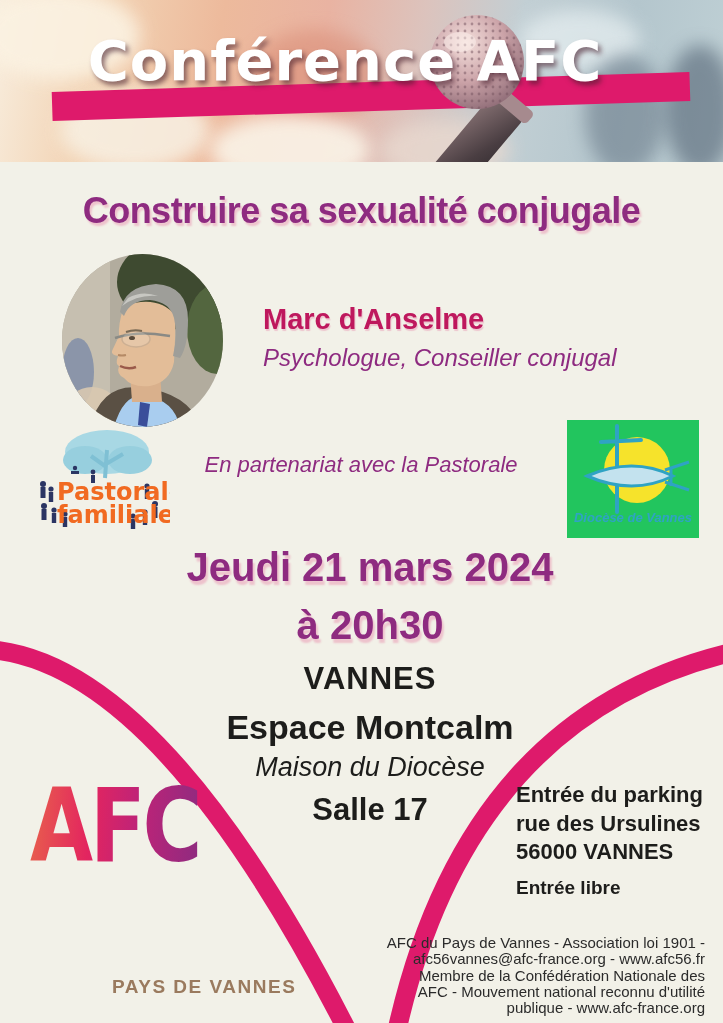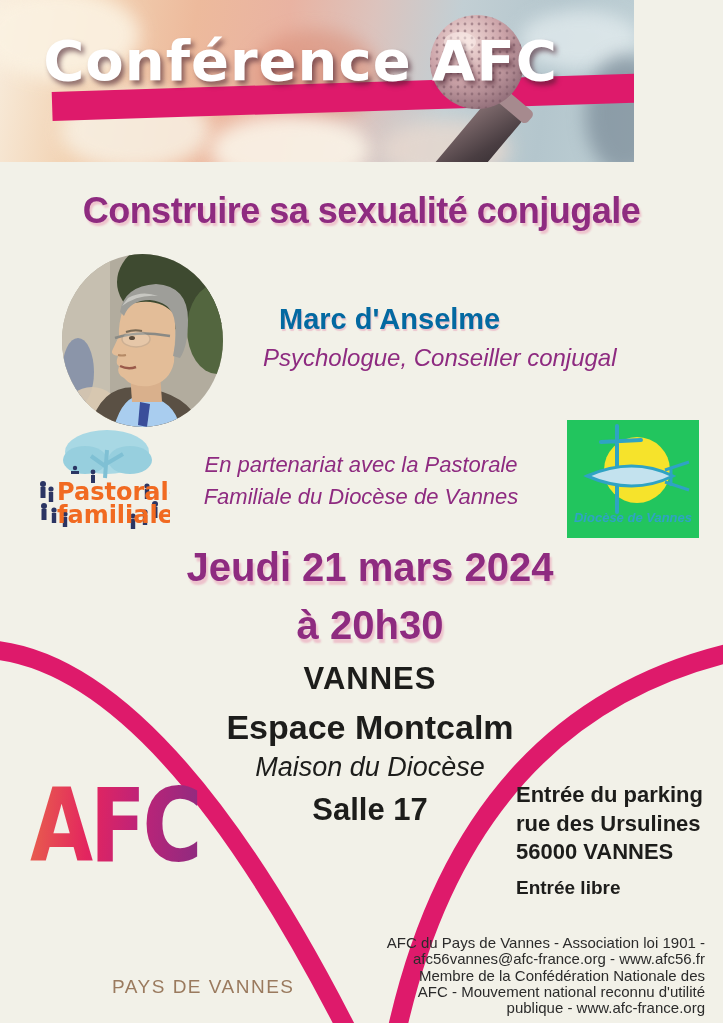--- a/index.html
+++ b/index.html
@@ -2,21 +2,21 @@
 <html><head>
 <meta charset="utf-8">
 <style>
   html,body{margin:0;padding:0;}
   .page{
     position:relative; width:723px; height:1023px; overflow:hidden;
     background:#F2F1E8; font-family:"Liberation Sans",sans-serif;
   }
   
   .header{
-    position:absolute; left:0; top:0; width:634px; height:162px; overflow:hidden;
+    position:absolute; left:0; top:0; width:723px; height:162px; overflow:hidden;
     background:linear-gradient(100deg,#F8EDDD 0%,#F2D3B4 14%,#EDBA9C 30%,#E9B3A2 44%,#DCC3BD 57%,#C2CfD4 70%,#B4C6CD 85%,#BFD0D5 100%);
   }
   .blob{position:absolute;border-radius:50%;filter:blur(9px);}
   .b1{left:250px;top:30px;width:130px;height:90px;background:#D98B74;opacity:.55;}
   .b2{left:60px;top:90px;width:150px;height:80px;background:#F8F1E4;opacity:.85;}
   .b3{left:210px;top:115px;width:160px;height:70px;background:#FAF4E8;opacity:.9;}
   .b4{left:585px;top:55px;width:80px;height:120px;background:#5E6E7E;opacity:.5;}
   .b5{left:665px;top:45px;width:70px;height:130px;background:#48586A;opacity:.55;}
   .b6{left:520px;top:10px;width:120px;height:60px;background:#E8F0F2;opacity:.7;}
   .b7{left:-20px;top:-10px;width:160px;height:90px;background:#FBF2E2;opacity:.9;}
@@ -37,21 +37,21 @@
     font-weight:bold; font-size:36px; color:#8E2B80; letter-spacing:-.5px;
     text-shadow:2px 3px 2px rgba(222,26,107,.22);
   }
   
   .portrait{
     position:absolute; left:62px; top:254px; width:161px; height:173px;
     border-radius:50%; overflow:hidden;
   }
   .speaker-name{
     position:absolute; left:263px; top:303px; font-weight:bold; font-size:29px;
-    color:#0369a1; text-shadow:1px 2px 1px rgba(222,26,107,.2);margin-left:16px;
+    color:#be185d; text-shadow:1px 2px 1px rgba(222,26,107,.2);
   }
   .speaker-role{
     position:absolute; left:263px; top:344px; font-style:italic; font-size:24px;
     color:#8E2B80;
   }
   
   .pastorale-logo{position:absolute; left:35px; top:426px; width:135px; height:108px;}
   .partner-text{
     position:absolute; left:172px; top:449px; width:378px; text-align:center;
     font-style:italic; font-size:22px; line-height:32px; color:#8E2B80;
@@ -86,21 +86,21 @@
     background:linear-gradient(95deg,#E8614C 0%,#E3255F 35%,#C02377 62%,#8E2B80 100%);
     -webkit-background-clip:text; background-clip:text; color:transparent;
   }
   .afc-lines{
     position:absolute; left:112px; top:885px; color:#9A7A5E;
     font-size:15.5px; letter-spacing:3px; line-height:18.5px;
   }
   .afc-lines .bold{font-weight:bold;}
   .afc-region{
     position:absolute; left:112px; top:976px; color:#9A7A5E;
-    font-weight:normal; font-size:19px; letter-spacing:1.5px;
+    font-weight:bold; font-size:19px; letter-spacing:1.5px;
   }
   
   .access{position:absolute; right:20px; top:781px; text-align:left; color:#1D1D1B;}
   .access .big{font-weight:bold; font-size:22px; line-height:28.5px;}
   .access .small{font-weight:bold; font-size:19px; line-height:24px;}
   .access .gap{height:9px;}
   
   .fineprint{
     position:absolute; right:18px; top:935px; text-align:right;
     font-size:15px; line-height:16.3px; color:#2B2B2B;
@@ -237,21 +237,20 @@
             <rect x="-2.2" y="3" width="4.4" height="10"></rect>
           </g>
       </g>
       <text x="22" y="74" font-family="DejaVu Sans, sans-serif" font-weight="bold" font-size="24" fill="#F16A21">Pastorale</text>
       <text x="22" y="97" font-family="DejaVu Sans, sans-serif" font-weight="bold" font-size="24" fill="#F16A21">familiale</text>
     </svg>
   </div>
 
   <div class="partner-text">
     <div>En partenariat avec la Pastorale</div>
-    <div>Familiale du Diocèse de Vannes</div>
   </div>
 
   <div class="diocese-box">
     <svg width="132" height="110" viewBox="0 0 132 110">
       <circle cx="70" cy="50" r="33" fill="#F6E32B"></circle>
       <path d="M50,6 L50,92 M34,22 L74,20" stroke="#2FA3C4" stroke-width="4" fill="none" stroke-linecap="round"></path>
       <path d="M20,56 Q66,36 106,56 Q66,76 20,56 Z" fill="#C3E2EE" stroke="#2FA3C4" stroke-width="3"></path>
       <path d="M98,50 L122,42 M98,62 L122,70 M104,47 L104,66" stroke="#2FA3C4" stroke-width="3" fill="none"></path>
       <text x="66" y="102" text-anchor="middle" font-style="italic" font-weight="bold" font-size="13" fill="#2FA3C4">Diocèse de Vannes</text>
     </svg>

